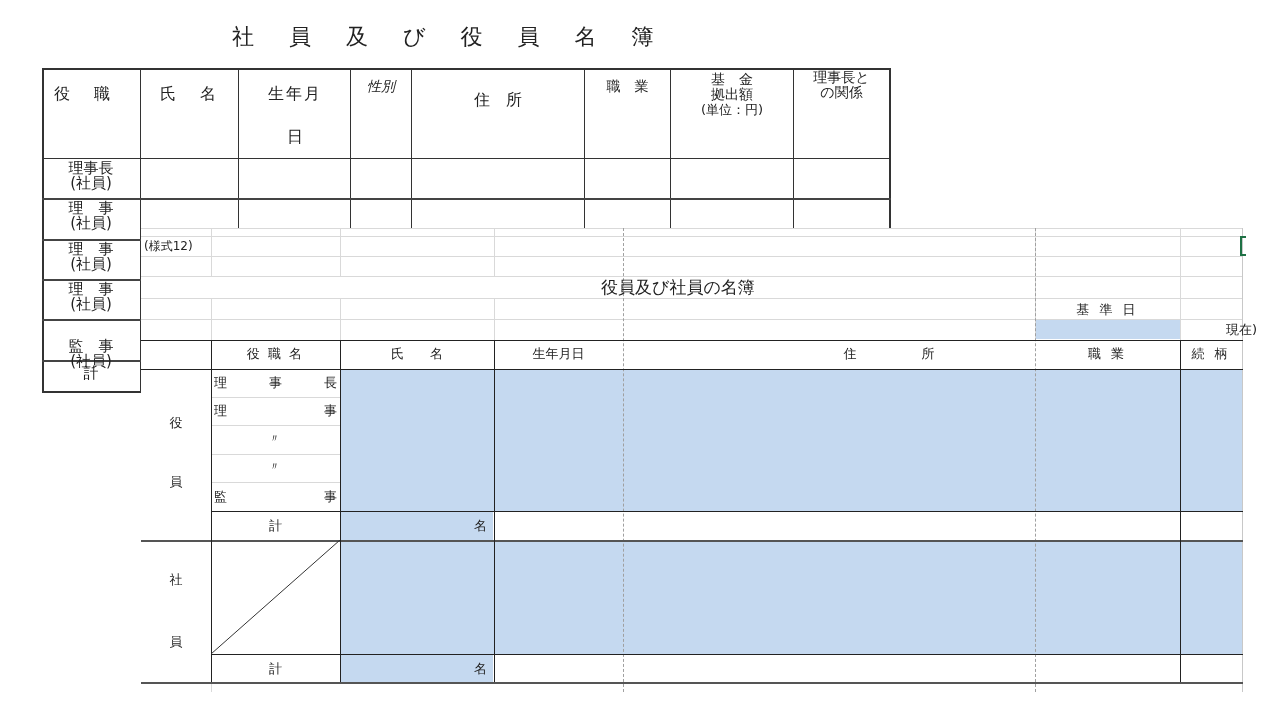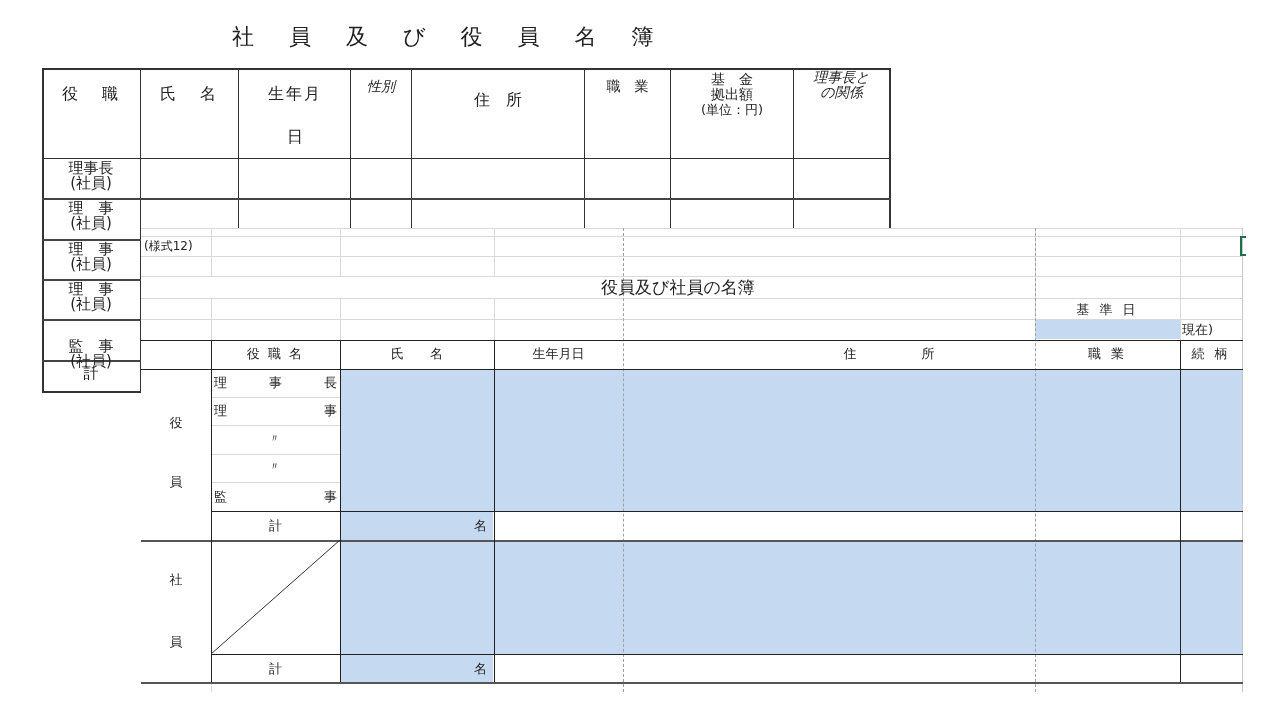--- a/index.html
+++ b/index.html
@@ -39,33 +39,33 @@
   <div class="vl" style="left:670px;top:68px;height:160px;border-left:1px solid #333;"></div>
   <div class="vl" style="left:793px;top:68px;height:160px;border-left:1px solid #333;"></div>
 
   <div class="hl" style="left:42px;top:158px;width:849px;border-top:1px solid #333;"></div>
   <div class="hl" style="left:42px;top:198px;width:849px;border-top:2px solid #444;"></div>
   <div class="hl" style="left:42px;top:239px;width:100px;border-top:2px solid #444;"></div>
   <div class="hl" style="left:42px;top:279px;width:100px;border-top:2px solid #444;"></div>
   <div class="hl" style="left:42px;top:319px;width:100px;border-top:2px solid #444;"></div>
   <div class="hl" style="left:42px;top:360px;width:100px;border-top:2px solid #444;"></div>
 
-  <div class="bh" style="left:44px;top:84px;width:96px;letter-spacing:4px;font-family:Liberation Serif, serif;">役　職</div>
+  <div class="bh" style="left:36px;top:84px;width:96px;letter-spacing:4px;font-family:Liberation Serif, serif;">役　職</div>
   <div class="bh" style="left:142px;top:84px;width:96px;letter-spacing:4px;">氏　名</div>
   <div class="bh" style="left:240px;top:84px;width:110px;letter-spacing:2px;">生年月</div>
   <div class="bh" style="left:240px;top:127px;width:110px;">日</div>
   <div class="bh" style="left:351px;top:78px;width:60px;font-size:14px;font-style:italic;">性別</div>
   <div class="bh" style="left:412px;top:90px;width:172px;">住　所</div>
   <div class="bh" style="left:585px;top:78px;width:85px;font-size:14px;">職　業</div>
   <div class="bh" style="left:671px;top:72px;width:122px;font-size:14px;line-height:15px;">
     <div>基　金</div>
     <div>拠出額</div>
     <div style="font-size:13px;">(単位：円)</div>
   </div>
-  <div class="bh" style="left:794px;top:70px;width:95px;font-size:14px;line-height:15px;font-style:italic;">
+  <div class="bh" style="left:794px;top:70px;width:95px;font-size:14px;line-height:15px;">
     <div>理事長と</div>
     <div>の関係</div>
   </div>
 
   <div class="rowlabel" style="left:42px;top:161px;">
       <div>理事長</div>
       <div>(社員)</div>
     </div>
   <div class="rowlabel" style="left:42px;top:201px;">
       <div>理　事</div>
@@ -132,21 +132,21 @@
   <div class="vl" style="left:353px;top:112px;height:342px;border-left:1px solid #222;"></div>
   <div class="vl" style="left:1039px;top:112px;height:342px;border-left:1px solid #222;"></div>
 
   <svg class="abs" style="left:70px;top:312px;" width="130" height="114">
       <line x1="0" y1="114" x2="129" y2="0" stroke="#333" stroke-width="1"></line>
     </svg>
 
   <div class="ft" style="left:3px;top:12px;font-size:12px;text-align:center;">(様式12)</div>
   <div class="ft" style="left:460px;top:51px;font-size:17px;">役員及び社員の名簿</div>
   <div class="ft center" style="left:894px;top:75px;width:145px;letter-spacing:3px;">基 準 日</div>
-  <div class="ft" style="left:1041px;top:95px;">現在)</div>
+  <div class="ft" style="left:1041px;top:95px;padding-left:44px;">現在)</div>
 
   <div class="ft center" style="left:70px;top:119px;width:129px;letter-spacing:2px;">役 職 名</div>
   <div class="ft center" style="left:199px;top:119px;width:154px;">氏　　名</div>
   <div class="ft center" style="left:353px;top:119px;width:129px;">生年月日</div>
   <div class="ft center" style="left:482px;top:119px;width:412px;padding-left:120px;box-sizing:border-box;">住　　　　　所</div>
   <div class="ft center" style="left:894px;top:119px;width:145px;letter-spacing:3px;">職 業</div>
   <div class="ft center" style="left:1039px;top:119px;width:62px;letter-spacing:3px;">続 柄</div>
 
   <div class="ft center" style="left:0;top:188px;width:70px;">役</div>
   <div class="ft center" style="left:0;top:247px;width:70px;">員</div>

